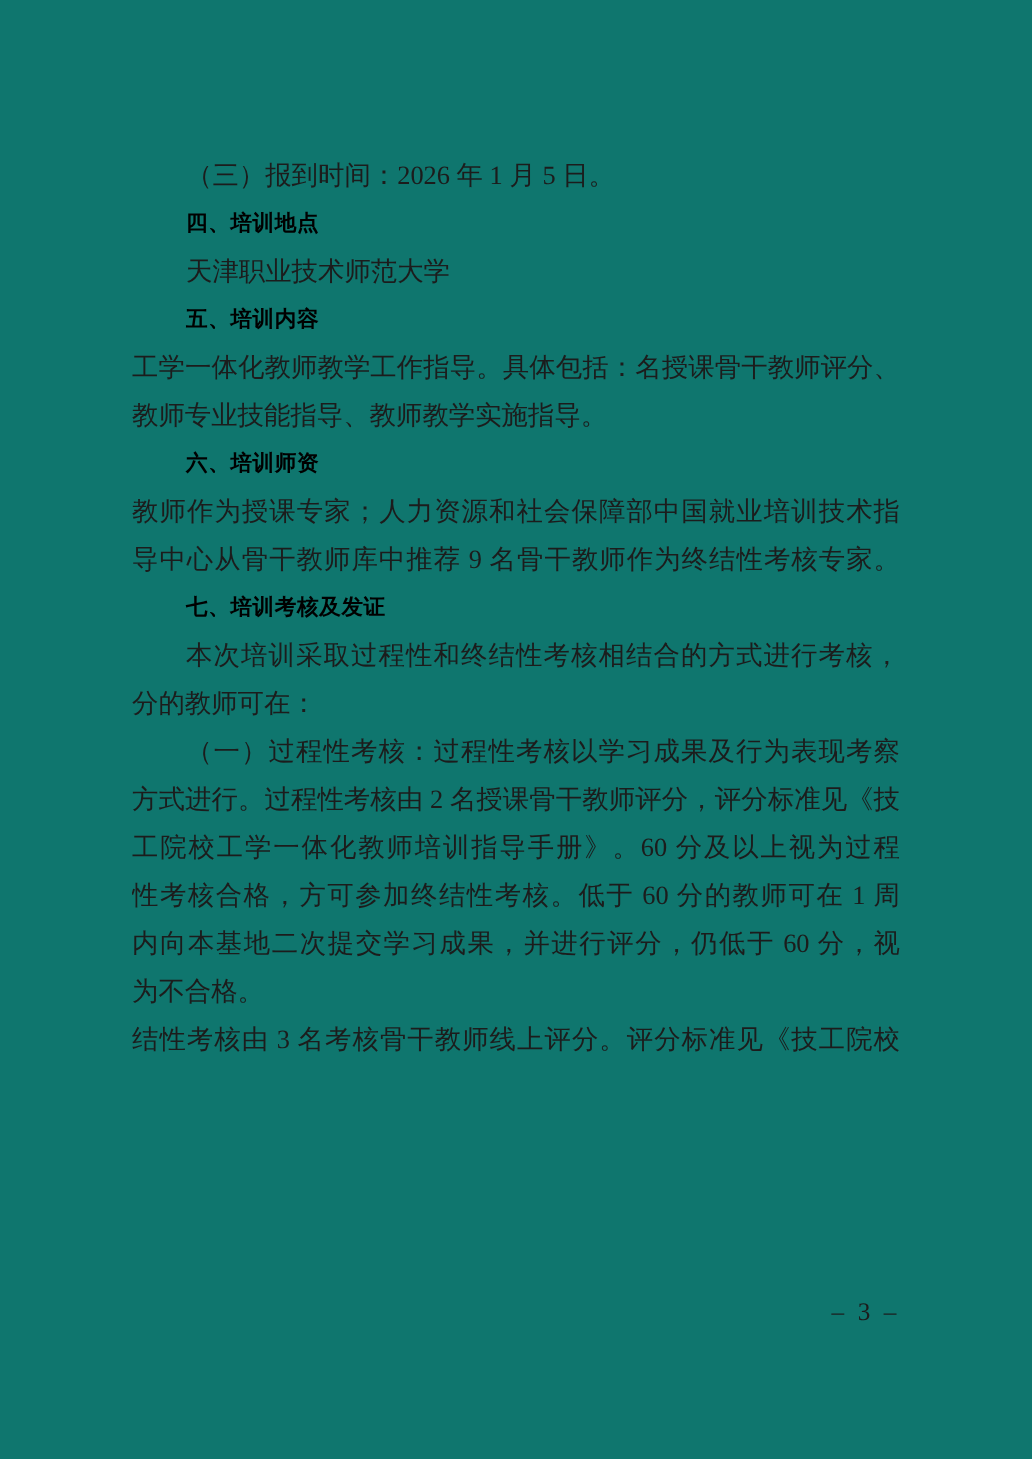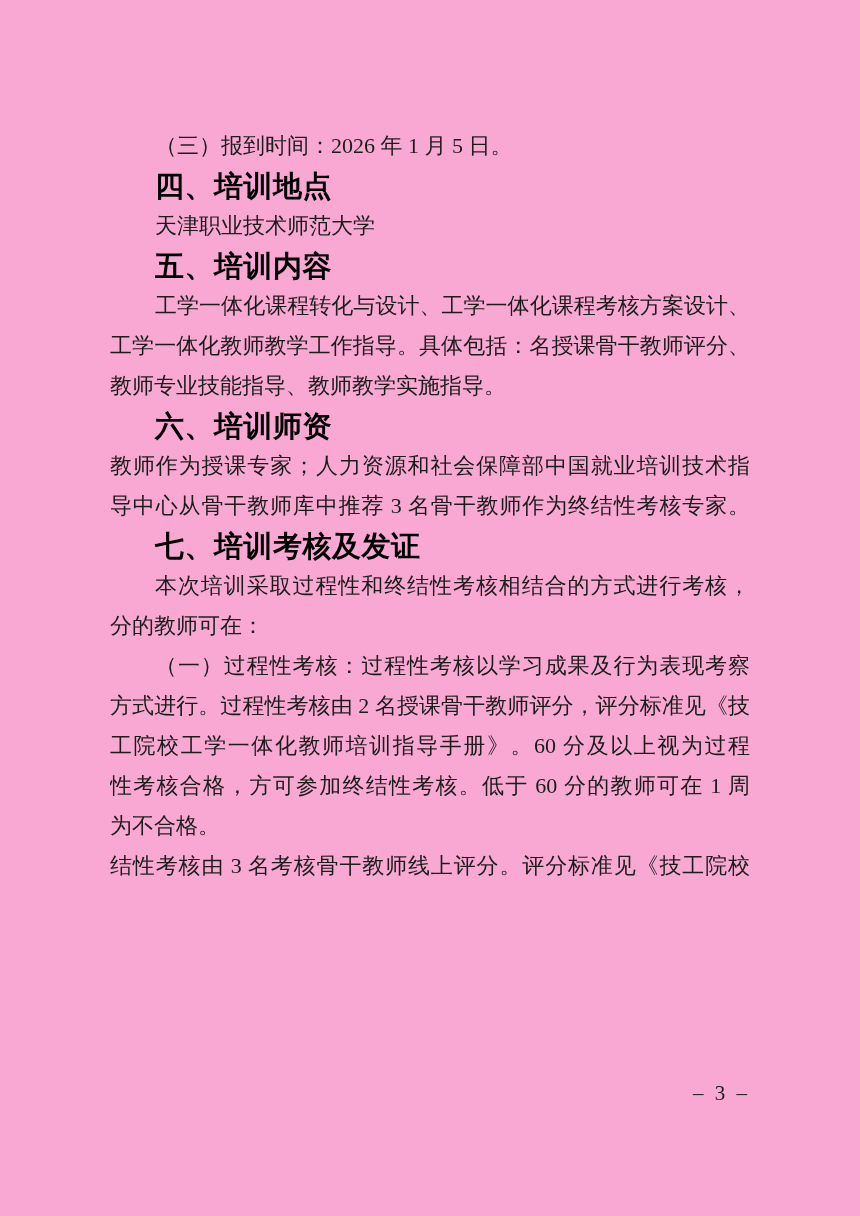--- a/index.html
+++ b/index.html
@@ -4,21 +4,21 @@
 <style>
   html, body {
     margin: 0;
     padding: 0;
     background: #ffffff;
   }
   .page {
     position: relative;
     width: 860px;
     height: 1216px;
-    background: #f9a8d4;
+    background: #0f766e;
     overflow: hidden;
     font-family: "Liberation Serif", "DejaVu Serif", serif;
     color: #1c1c1c;
   }
   .doc-body {
     position: absolute;
     left: 110px;
     top: 126px;
     width: 640px;
   }
@@ -35,21 +35,21 @@
   .line.wrapok { white-space: normal; }
   .line.full {
     white-space: normal;
     text-align-last: justify;
   }
   .line.indent { text-indent: 45px; }
   .heading {
     font-family: "Liberation Sans", "DejaVu Sans", sans-serif;
     font-weight: bold;
     color: #000000;
-    font-size: 29px;
+    font-size: 18px;
     line-height: 40px;
     height: 40px;
     padding-left: 45px;
     letter-spacing: 0.5px;
     overflow: hidden;
   }
   .footer {
     position: absolute;
     top: 1073px;
     right: 110px;
@@ -66,39 +66,39 @@
   <div class="doc-body" id="doc-body">
       <div class="para">
         <div class="line wrapok indent">（三）报到时间：2026 年 1 月 5 日。</div>
       </div>
       <div class="heading">四、培训地点</div>
       <div class="para">
         <div class="line wrapok indent">天津职业技术师范大学</div>
       </div>
       <div class="heading">五、培训内容</div>
       <div class="para">
-        <div class="line full indent">工学一体化课程转化与设计、工学一体化课程考核方案设计、</div>
         <div class="line full">工学一体化教师教学工作指导。具体包括：名授课骨干教师评分、</div>
         <div class="line wrapok">教师专业技能指导、教师教学实施指导。</div>
       </div>
       <div class="heading">六、培训师资</div>
       <div class="para">
         <div class="line full">教师作为授课专家；人力资源和社会保障部中国就业培训技术指</div>
-        <div class="line full">导中心从骨干教师库中推荐 3 名骨干教师作为终结性考核专家。</div>
+        <div class="line full">导中心从骨干教师库中推荐 9 名骨干教师作为终结性考核专家。</div>
       </div>
       <div class="heading">七、培训考核及发证</div>
       <div class="para">
         <div class="line full indent">本次培训采取过程性和终结性考核相结合的方式进行考核，</div>
         <div class="line wrapok">分的教师可在：</div>
       </div>
       <div class="para">
         <div class="line full indent">（一）过程性考核：过程性考核以学习成果及行为表现考察</div>
         <div class="line full">方式进行。过程性考核由 2 名授课骨干教师评分，评分标准见《技</div>
         <div class="line full">工院校工学一体化教师培训指导手册》。60 分及以上视为过程</div>
         <div class="line full">性考核合格，方可参加终结性考核。低于 60 分的教师可在 1 周</div>
+        <div class="line full">内向本基地二次提交学习成果，并进行评分，仍低于 60 分，视</div>
         <div class="line wrapok">为不合格。</div>
       </div>
       <div class="para">
         <div class="line full">结性考核由 3 名考核骨干教师线上评分。评分标准见《技工院校</div>
       </div>
     </div>
   <div class="footer">
     <span>– 3 –</span>
   </div>
 </div>

